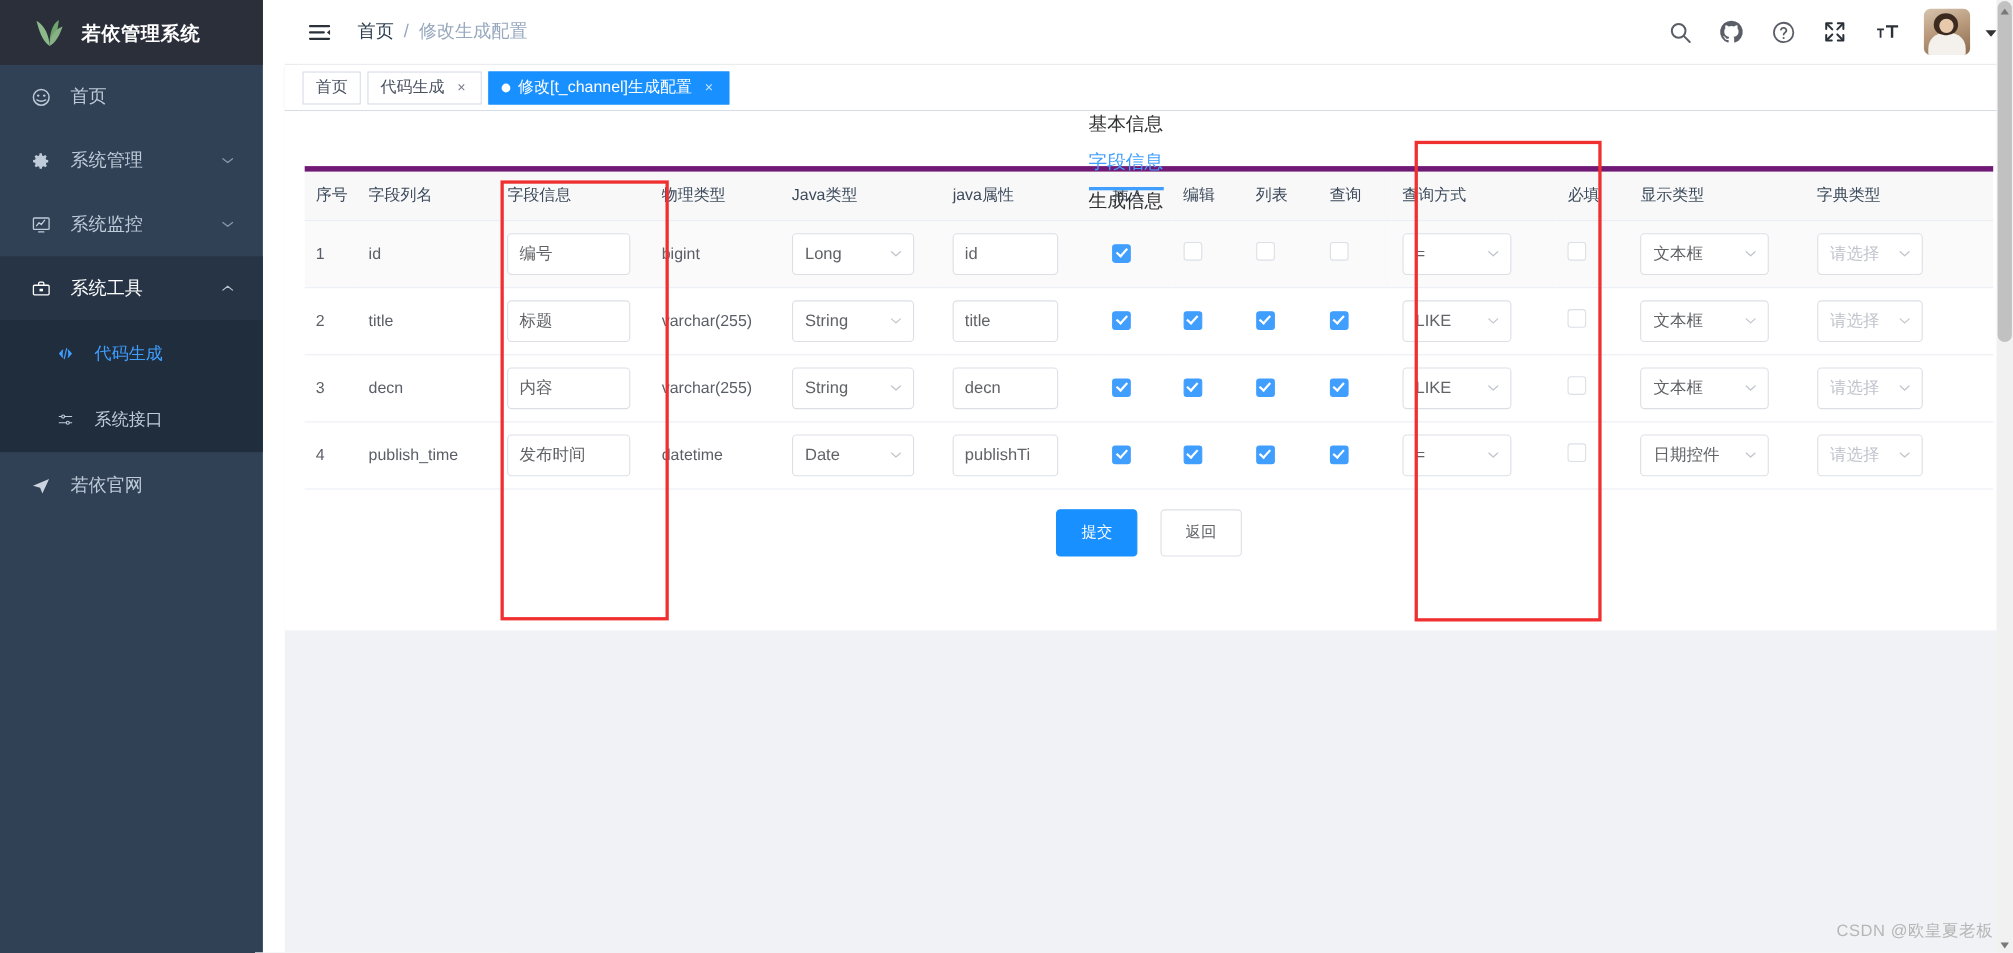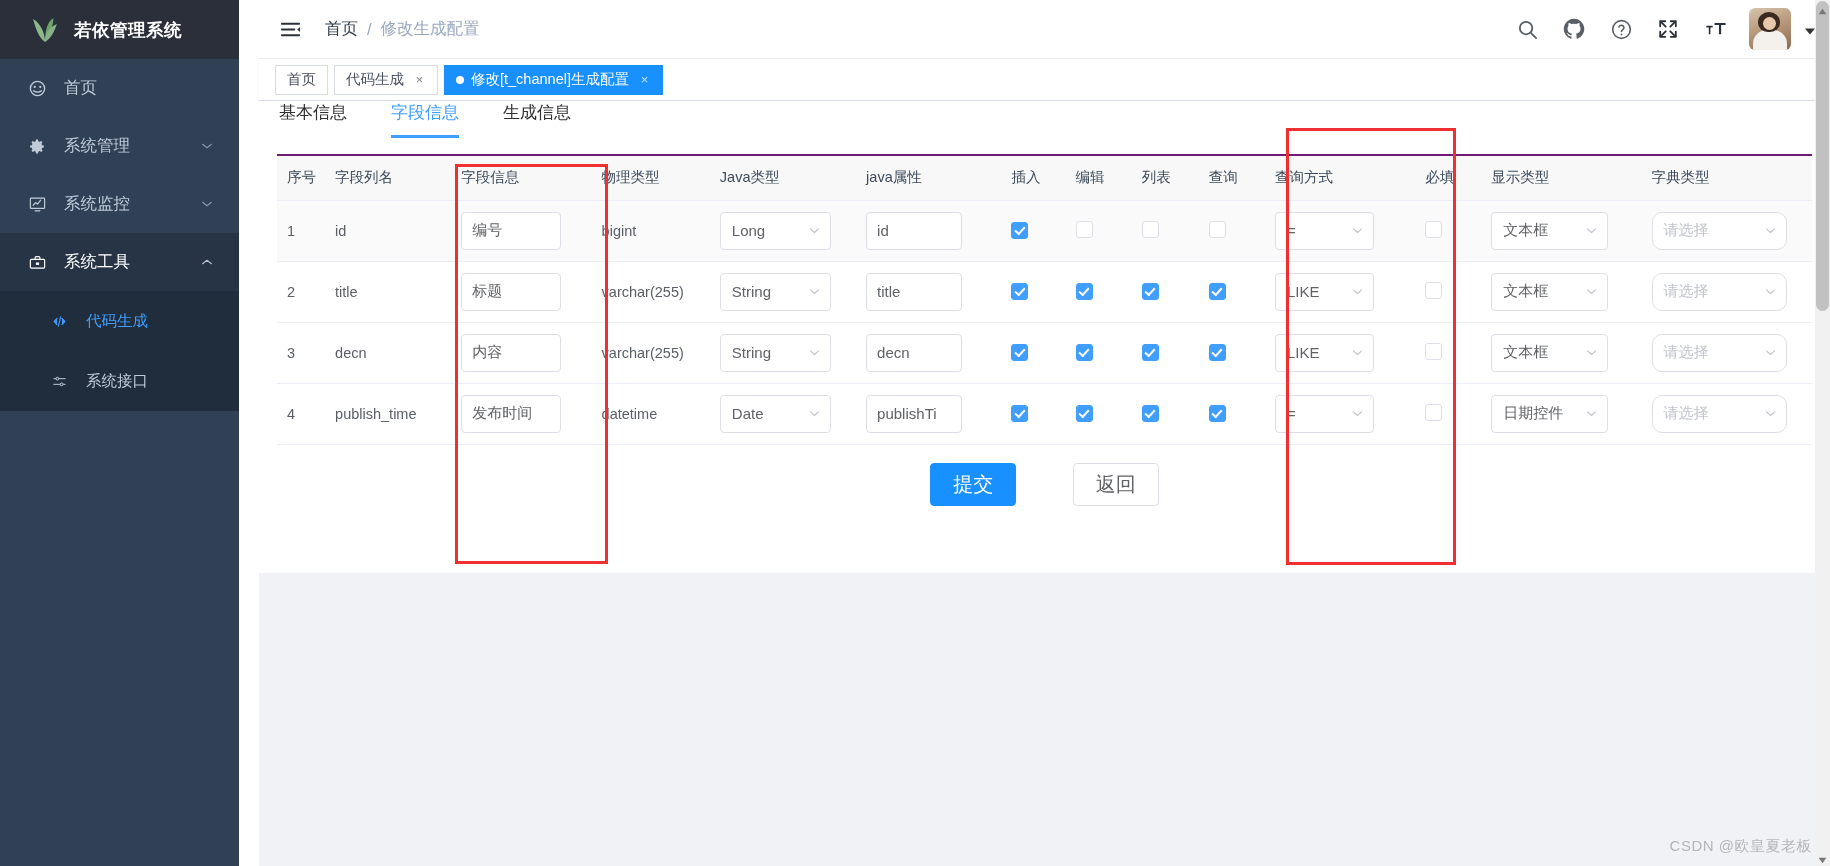--- a/index.html
+++ b/index.html
@@ -99,22 +99,22 @@
     width: 13px; text-align: center;
   }
 
   
   .content { flex: 1 1 auto; overflow: hidden; position: relative; background:#f0f2f5;}
   .card {
     position: absolute; left: 0; top: 0; right: 0;
     height: 472px; background: #ffffff; padding: 0 18px;
   }
   .el-tabs {
-    display: flex; align-items: flex-start; height: 55px; border-bottom: 2px solid #701a75;
-    padding-left: 2px; position: relative;
+    display: flex; align-items: center; height: 55px; border-bottom: 5px solid #701a75;
+    padding-left: 2px; position: relative; flex-direction: column;
   }
   .el-tab {
     font-size: 17px; color: #303133; padding: 0 0 12px 0; margin-right: 44px;
     cursor: pointer; position: relative;
   }
   .el-tab.active { color: #409eff; }
   .el-tab.active::after {
     content: ""; position: absolute; left: 0; right: 0; bottom: -2px;
     height: 3px; background: #409eff;
   }
@@ -129,52 +129,52 @@
     height: 61px; padding: 0 0 0 10px; font-size: 14.5px; color: #5a5e66;
     border-bottom: 1px solid #ebeef5; vertical-align: middle; white-space: nowrap;
   }
   table.grid tr.row-1 td { background: #fafafa; }
 
   .inp {
     display: inline-flex; align-items: center; height: 38px; border: 1px solid #dcdfe6;
     border-radius: 4px; background: #fff; padding: 0 10px; font-size: 15px; color: #606266;
     overflow: hidden;
   }
-  .inp.w-desc { width: 100px; }
+  .inp.w-desc { width: 112px; }
   .inp.w-attr  { width: 96px; }
   .sel {
     display: inline-flex; align-items: center; justify-content: space-between;
     height: 38px; border: 1px solid #dcdfe6; border-radius: 4px; background: #fff;
     padding: 0 9px 0 11px; font-size: 15px; color: #606266; cursor: pointer;
   }
   .sel.w-java { width: 111px; }
   .sel.w-query { width: 99px; }
   .sel.w-show { width: 117px; }
-  .sel.w-dict { width: 135px; border-radius: 10px; }
+  .sel.w-dict { width: 96px; }
   .sel .placeholder { color: #c0c4cc; }
   .sel .sarrow { color: #c0c4cc; margin-left: 6px; display:flex; }
 
   .ck {
     width: 17px; height: 17px; border: 1px solid #dcdfe6; border-radius: 3px;
     background: #fff; display: inline-flex; align-items: center; justify-content: center;
     cursor: pointer;
   }
   .ck.on { background: #409eff; border-color: #409eff; }
   .ck.on::after {
     content: ""; width: 4px; height: 8px; border: 2px solid #fff;
     border-left: 0; border-top: 0; transform: rotate(42deg) translate(-1px,-1px);
   }
 
   .actions {
     text-align: center; padding-top: 18px;
   }
   .btn {
     display: inline-flex; align-items: center; justify-content: center;
     height: 43px; min-width: 74px; padding: 0 22px; border-radius: 4px;
-    font-size: 20px; cursor: pointer; border: 1px solid transparent; margin: 0 26px;
+    font-size: 14px; cursor: pointer; border: 1px solid transparent; margin: 0 8px;
   }
   .btn-primary { background: #1890ff; color: #fff; border-color: #1890ff; }
   .btn-default { background: #fff; color: #606266; border-color: #dcdfe6; }
 
   
   .redbox { position: absolute; border: 3px solid #f03030; pointer-events: none; z-index: 30; }
 
   .watermark {
     position: absolute; right: 18px; bottom: 10px; color: #b6b6b6;
     font-size: 15px; letter-spacing: .5px; z-index: 20;
@@ -281,20 +281,28 @@
             <svg viewBox="0 0 24 24" width="17" height="17" fill="none" stroke="#bfcbd9" stroke-width="1.4">
               <path d="M4 8h16M4 16h16" stroke-linecap="round"></path>
               <circle cx="9" cy="8" r="2" fill="#304156"></circle>
               <circle cx="15" cy="16" r="2" fill="#304156"></circle>
             </svg>
           </span>
           <span class="mi-label">系统接口</span>
         </div>
       </div>
 
+      <div class="menu-item site-link">
+        <span class="mi-icon">
+          <svg viewBox="0 0 24 24" width="19" height="19" fill="#ccd4de">
+            <path d="M2.5 12.2L21 4.5 13.3 21l-2.6-6.6L2.5 12.2z"></path>
+          </svg>
+        </span>
+        <span class="mi-label">若依官网</span>
+      </div>
     </nav>
   </aside>
 
   <section class="main">
 
     <header class="navbar">
       <span class="hamburger">
         <svg viewBox="0 0 24 24" width="23" height="23" fill="none" stroke="#2b3138" stroke-width="2.1">
           <path d="M3 6h18M3 12h13M3 18h18" stroke-linecap="round"></path>
           <path d="M22 9.5L19 12l3 2.5z" fill="#2b3138" stroke="none"></path>

